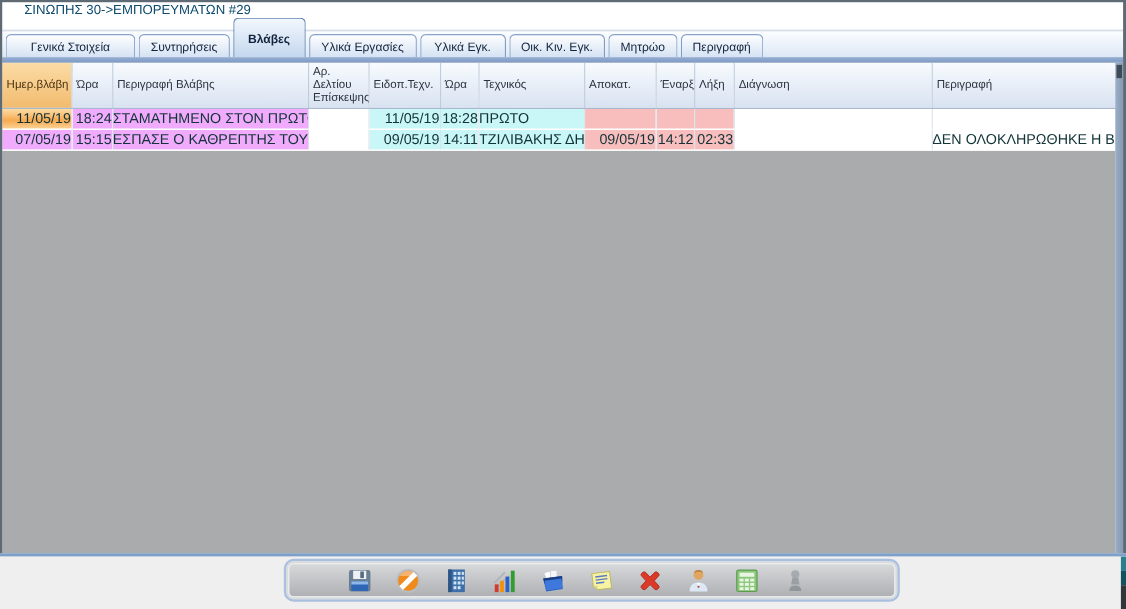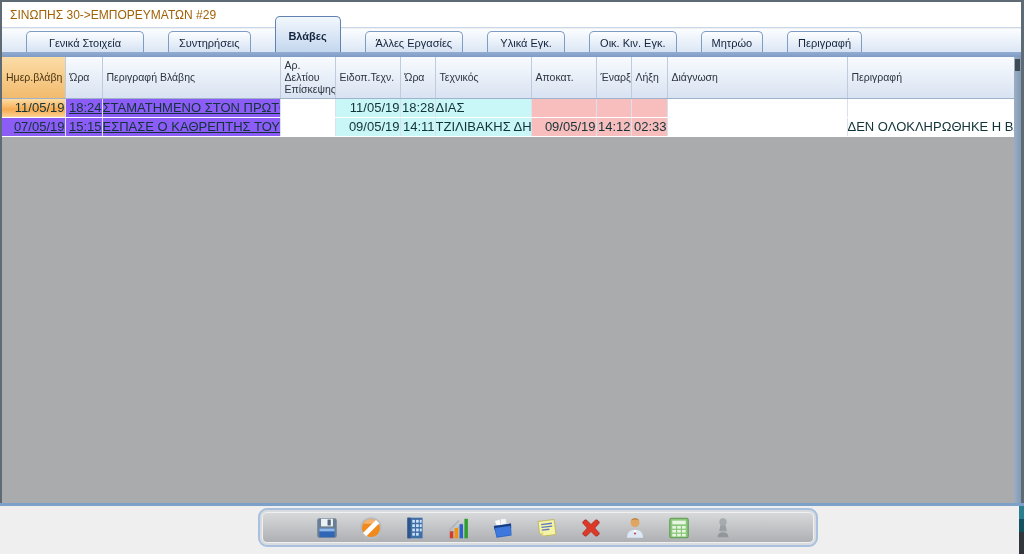--- a/index.html
+++ b/index.html
@@ -9,27 +9,27 @@
   .window { position:relative; width:1024px; height:554px; }
 
   
   .edge-top    { position:absolute; left:0; top:0; width:1024px; height:2px; background:#5E6A74; }
   .edge-left   { position:absolute; left:0; top:0; width:2px; height:503px; background:#5E6A74; }
   .edge-right  { position:absolute; left:1021px; top:0; width:3px; height:503px; background:#5E6A74; }
 
   
   .titlebar { position:absolute; left:2px; top:2px; width:1019px; height:26px;
               background:#FFFFFF; border-bottom:1px solid #C9D8EA;
-              display:flex; align-items:center; padding-left:8px;
-              font-size:12px; color:#a16207; }
+              display:flex; padding-left:20px;
+              font-size:12px; color:#0c4a6e; }
 
   
   .tabstrip { position:absolute; left:2px; top:29px; width:1019px; height:23px;
               background:linear-gradient(#FBFDFF,#DCE7F5);
-              display:flex; align-items:flex-end; padding-left:24px;gap:21px; }
+              display:flex; align-items:flex-end; padding-left:3px; }
   .tabband  { position:absolute; left:2px; top:52px; width:1019px; height:5px;
               background:linear-gradient(#93ACD1,#7F9CC6); }
   .tab { position:relative; height:21px; margin-right:3px; padding:2px 10px 0 10px;
          font-size:11px; color:#12233D; text-align:center;
          background:linear-gradient(#FDFEFF,#D5E2F3);
          border:1px solid #7E9CC4; border-bottom:none;
          border-radius:5px 5px 0 0; cursor:default; white-space:nowrap;
          display:flex; align-items:center; justify-content:center; }
   .tab.active { height:36px; font-weight:bold; z-index:3;
                 background:linear-gradient(#F2F7FD,#C4D7EE);
@@ -42,21 +42,21 @@
   table.grid th { height:41px; vertical-align:middle; text-align:left;
                   font-size:10.5px; font-weight:normal; color:#2B3440; line-height:1.15;
                   background:linear-gradient(#F8FBFE,#D8E2F1);
                   border-right:1px solid #BECCDD; border-bottom:1px solid #9FB2C9;
                   padding:1px 4px; overflow:hidden; white-space:normal; }
   table.grid th.sorted { background:linear-gradient(#FBDCA6,#F2BB6E); color:#4A3312; }
   table.grid td { height:19px; font-size:13px; color:#123338;
                   padding:0 0; overflow:hidden; white-space:nowrap;
                   border-right:1px solid #D9E2EC; border-bottom:1px solid #FFFFFF; }
   td.al-r { text-align:right; }
-  .bg-green  { background:#8b5cf6;text-decoration:underline; }
+  .bg-green  { background:#f0abfc; }
   .bg-cyan   { background:#C9F6F7; }
   .bg-pink   { background:#F8BDBD; }
   .bg-white  { background:#FFFFFF; color:#333; }
   .bg-orange { background:linear-gradient(180deg,#FDDFA8 0%,#F9B969 45%,#F6A94F 60%,#FCCF90 100%); color:#201A08; }
 
   
   .right-strip { position:absolute; left:1014px; top:57px; width:7px; height:446px;
                  background:linear-gradient(90deg,#9AAEC6,#8599B3); }
   .right-strip .dark-sq { position:absolute; left:1px; top:2px; width:5px; height:12px; background:#3E4A54; }
 
@@ -94,21 +94,21 @@
     <div class="tab" style="min-width:118px">
         <span>Γενικά Στοιχεία</span>
       </div>
     <div class="tab" style="min-width:70px">
         <span>Συντηρήσεις</span>
       </div>
     <div class="tab active" style="min-width:66px">
         <span>Βλάβες</span>
       </div>
     <div class="tab" style="min-width:98px">
-        <span>Άλλες Εργασίες</span>
+        <span>Υλικά Εργασίες</span>
       </div>
     <div class="tab" style="min-width:78px">
         <span>Υλικά Εγκ.</span>
       </div>
     <div class="tab" style="min-width:72px">
         <span>Οικ. Κιν. Εγκ.</span>
       </div>
     <div class="tab" style="min-width:54px">
         <span>Μητρώο</span>
       </div>
@@ -151,21 +151,21 @@
         </tr>
       </thead>
       <tbody>
         <tr>
           <td class="bg-orange al-r">11/05/19</td>
           <td class="bg-green al-r">18:24</td>
           <td class="bg-green">ΣΤΑΜΑΤΗΜΕΝΟ ΣΤΟΝ ΠΡΩΤΟ ΟΡ...</td>
           <td class="bg-white"></td>
           <td class="bg-cyan al-r">11/05/19</td>
           <td class="bg-cyan al-r">18:28</td>
-          <td class="bg-cyan">ΔΙΑΣ</td>
+          <td class="bg-cyan">ΠΡΩΤΟ</td>
           <td class="bg-pink al-r"></td>
           <td class="bg-pink al-r"></td>
           <td class="bg-pink al-r"></td>
           <td class="bg-white"></td>
           <td class="bg-white"></td>
         </tr>
         <tr>
           <td class="bg-green al-r">07/05/19</td>
           <td class="bg-green al-r">15:15</td>
           <td class="bg-green">ΕΣΠΑΣΕ Ο ΚΑΘΡΕΠΤΗΣ ΤΟΥ ΘΑΛ...</td>

